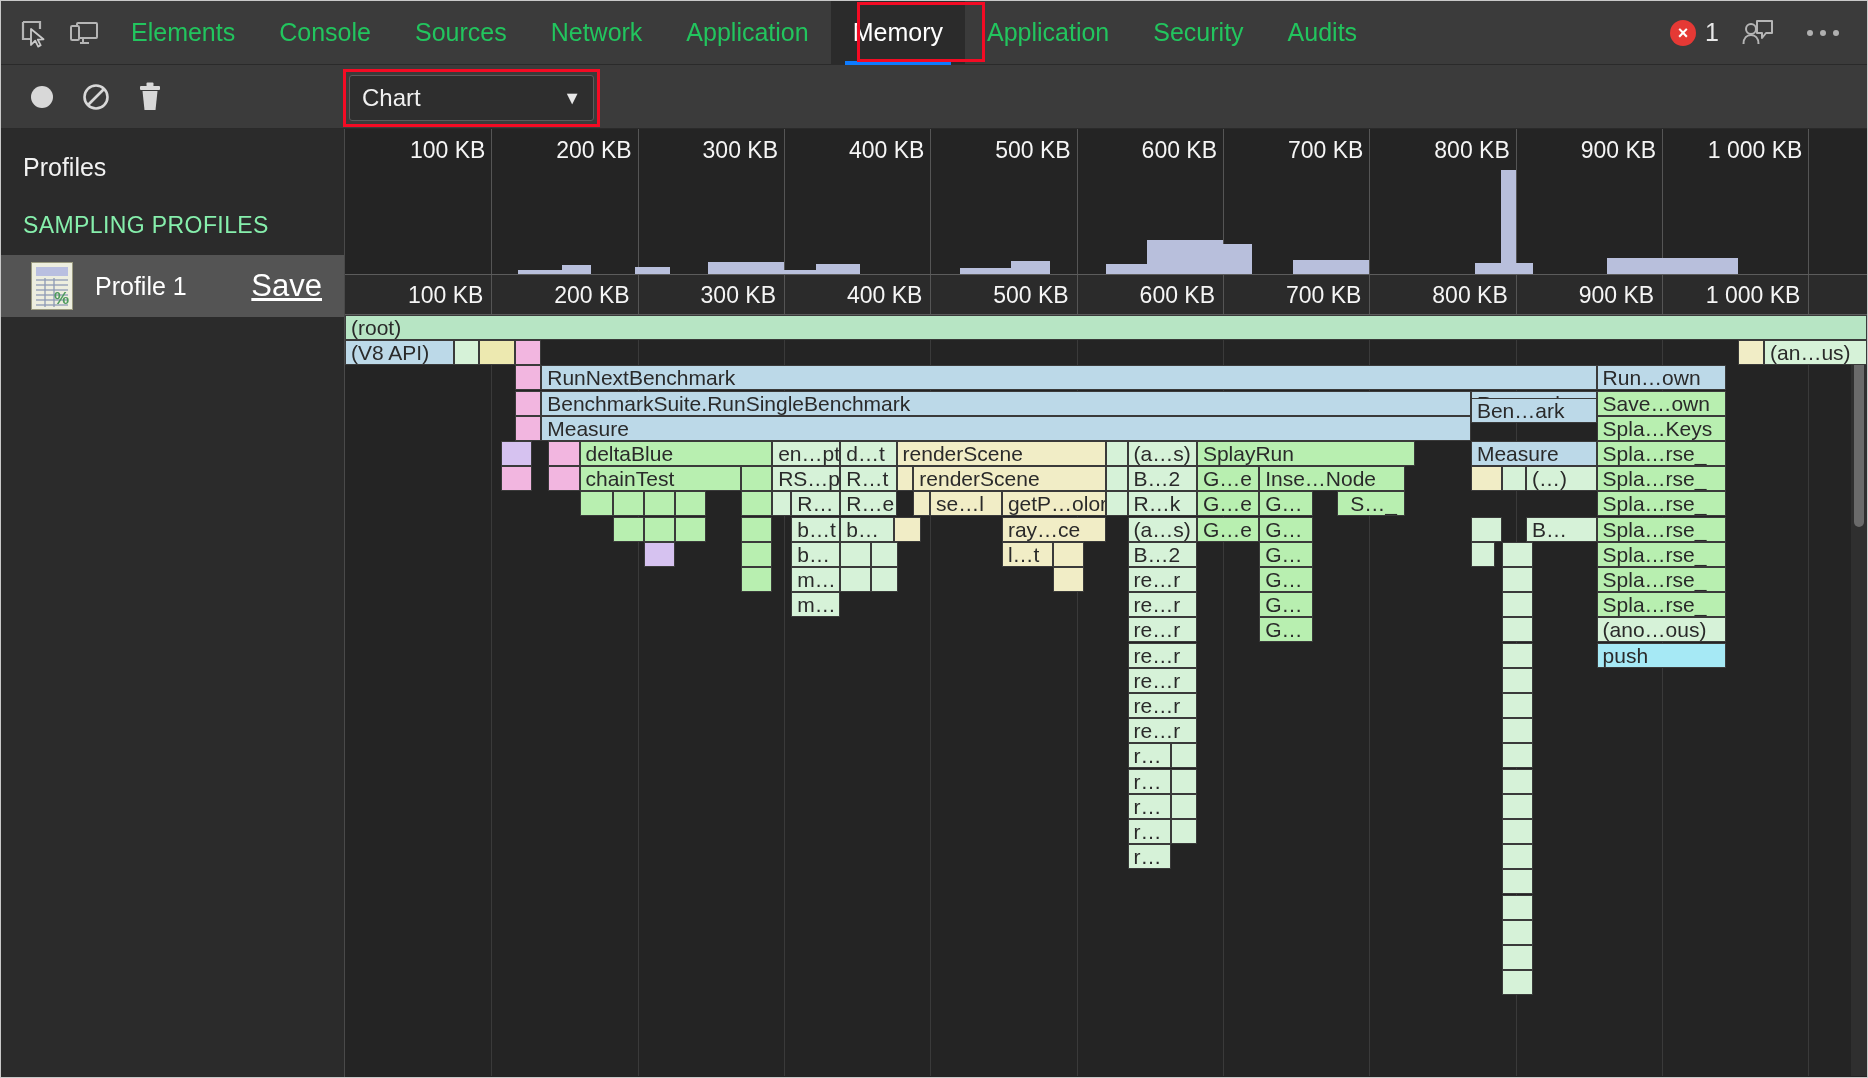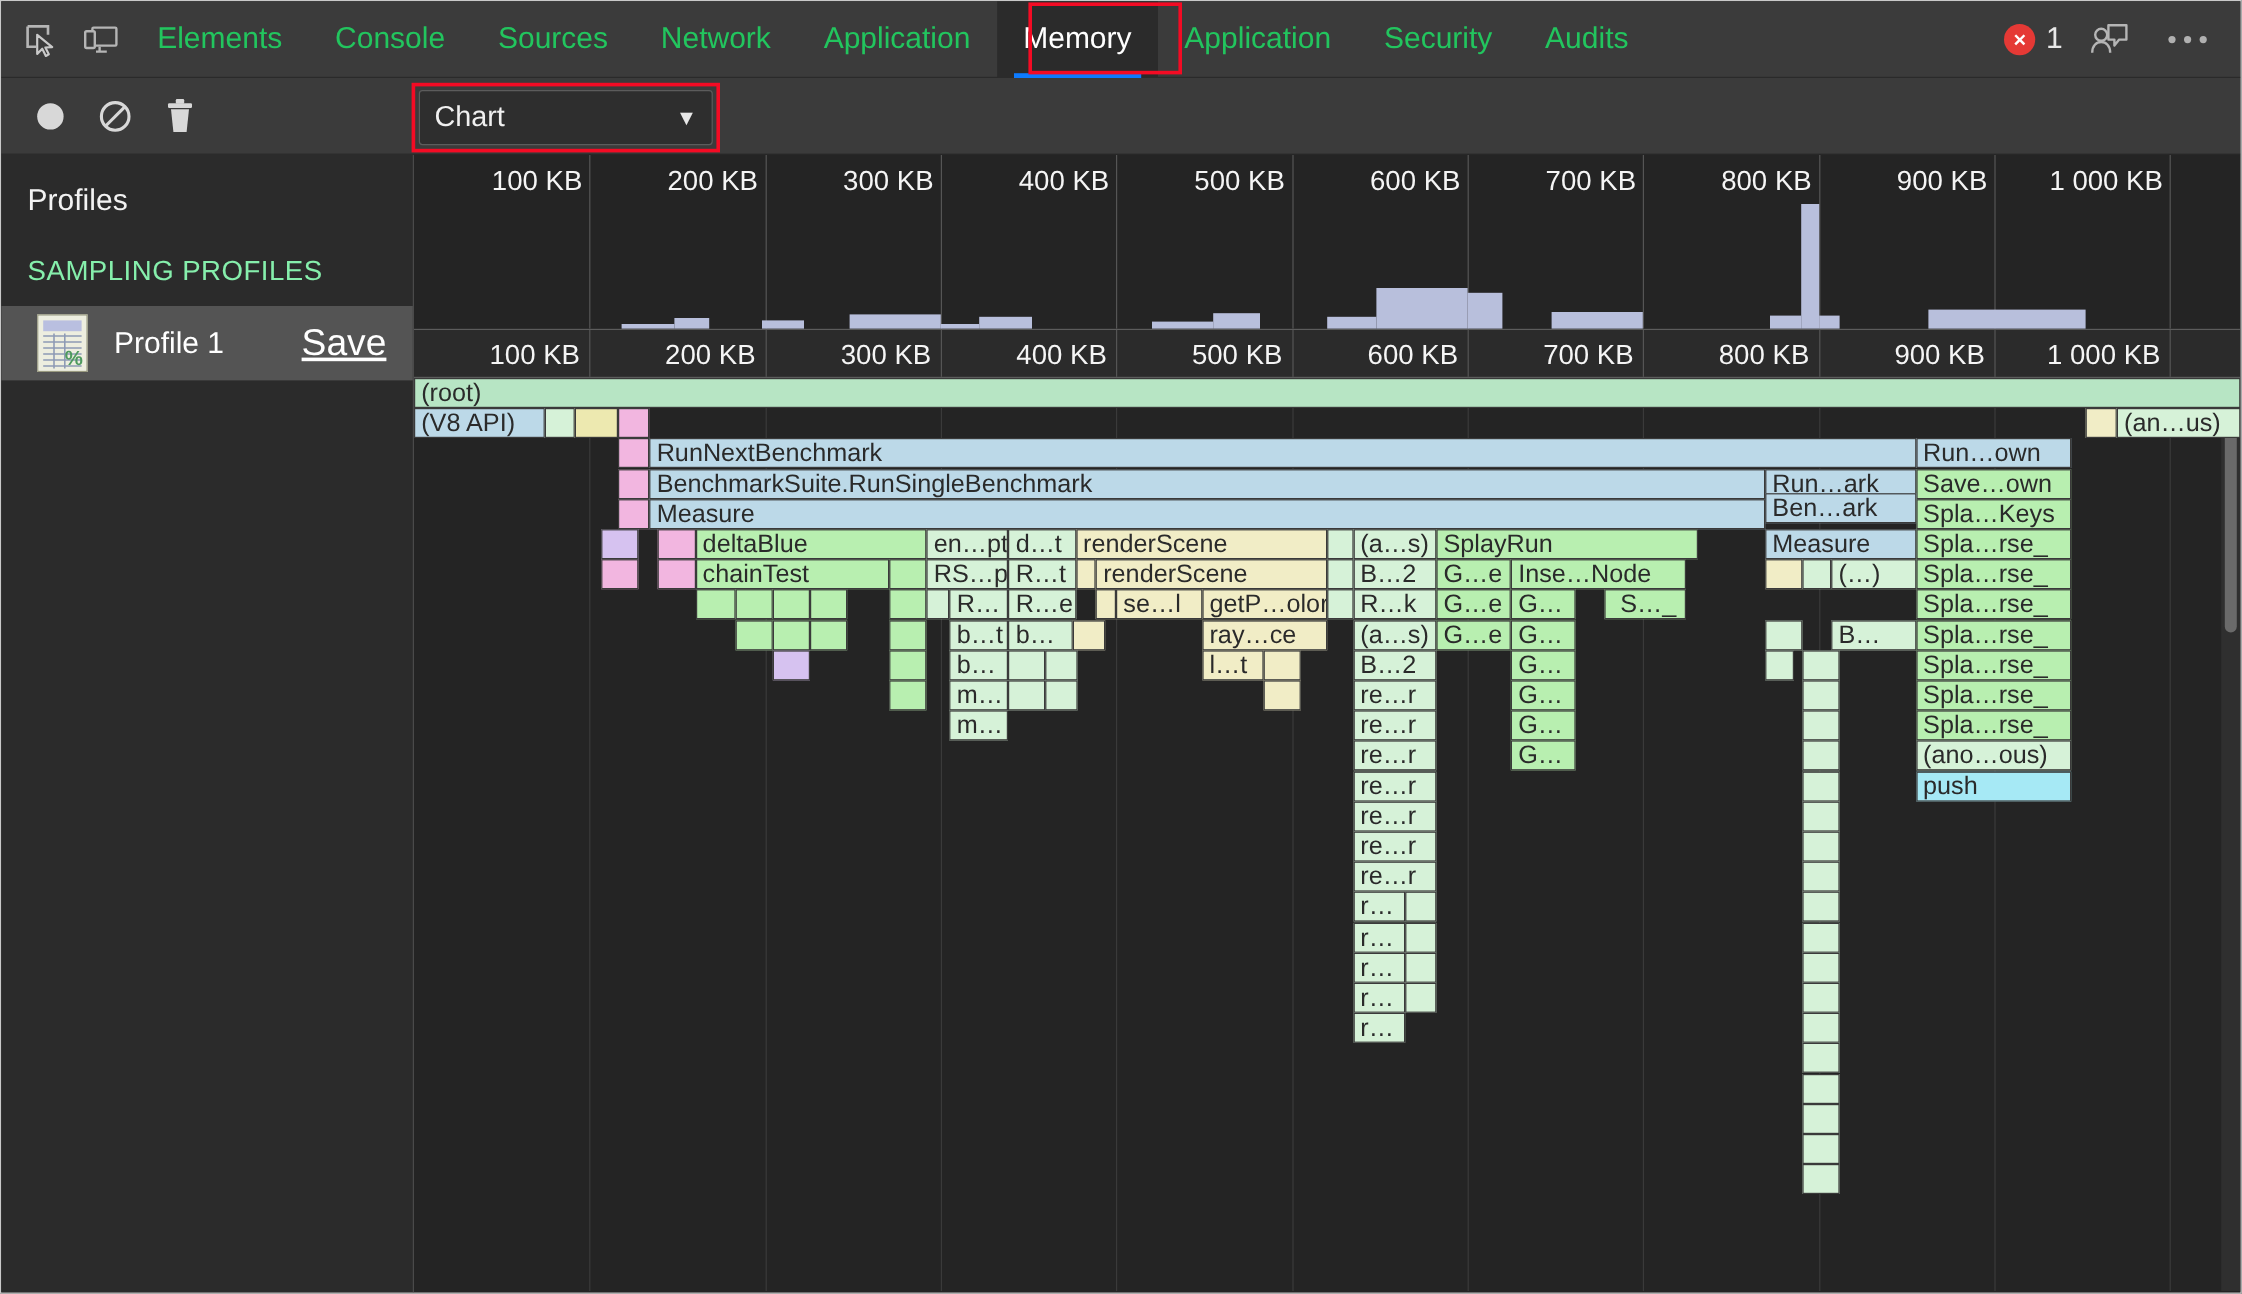--- a/index.html
+++ b/index.html
@@ -481,21 +481,21 @@
           <div class="fnode" title="(an…us)" style="left: 1419.1px; width: 102.903px; top: 25.2px; background: rgb(214, 242, 216);">(an…us)</div>
           <div class="fnode" title="" style="left: 169.909px; width: 26.3239px; top: 50.4px; background: rgb(242, 182, 224);"></div>
           <div class="fnode" title="RunNextBenchmark" style="left: 196.233px; width: 1055.35px; top: 50.4px; background: rgb(188, 217, 232);">RunNextBenchmark</div>
           <div class="fnode" title="Run…own" style="left: 1251.58px; width: 129.226px; top: 50.4px; background: rgb(188, 217, 232);">Run…own</div>
           <div class="fnode" title="" style="left: 169.909px; width: 26.3239px; top: 75.6px; background: rgb(242, 182, 224);"></div>
           <div class="fnode" title="BenchmarkSuite.RunSingleBenchmark" style="left: 196.233px; width: 929.712px; top: 75.6px; background: rgb(188, 217, 232);">BenchmarkSuite.RunSingleBenchmark</div>
           <div class="fnode" title="Run…ark" style="left: 1125.94px; width: 125.637px; top: 75.6px; background: rgb(188, 217, 232);">Run…ark</div>
           <div class="fnode" title="Spla…own" style="left: 1251.58px; width: 129.226px; top: 75.6px; background: rgb(184, 239, 176);">Save…own</div>
           <div class="fnode" title="" style="left: 169.909px; width: 26.3239px; top: 100.8px; background: rgb(242, 182, 224);"></div>
           <div class="fnode" title="Measure" style="left: 196.233px; width: 929.712px; top: 100.8px; background: rgb(188, 217, 232);">Measure</div>
-          <div class="fnode" title="Ben…ark" style="left: 1125.94px; width: 125.637px; top: 96px; background: rgb(188, 217, 232);">Ben…ark</div>
+          <div class="fnode" title="Ben…ark" style="left: 1125.94px; width: 125.637px; top: 83px; background: rgb(188, 217, 232);">Ben…ark</div>
           <div class="fnode" title="Spla…Keys" style="left: 1251.58px; width: 129.226px; top: 100.8px; background: rgb(184, 239, 176);">Spla…Keys</div>
           <div class="fnode" title="" style="left: 155.55px; width: 31.1101px; top: 126px; background: rgb(214, 194, 240);"></div>
           <div class="fnode" title="" style="left: 203.412px; width: 31.1101px; top: 126px; background: rgb(242, 182, 224);"></div>
           <div class="fnode" title="deltaBlue" style="left: 234.522px; width: 192.643px; top: 126px; background: rgb(184, 239, 176);">deltaBlue</div>
           <div class="fnode" title="en…pt" style="left: 427.165px; width: 68.2028px; top: 126px; background: rgb(214, 242, 216);">en…pt</div>
           <div class="fnode" title="d…t" style="left: 495.368px; width: 56.2374px; top: 126px; background: rgb(214, 242, 216);">d…t</div>
           <div class="fnode" title="renderScene" style="left: 551.605px; width: 209.395px; top: 126px; background: rgb(241, 237, 198);">renderScene</div>
           <div class="fnode" title="" style="left: 761px; width: 21.5377px; top: 126px; background: rgb(214, 242, 216);"></div>
           <div class="fnode" title="(a…s)" style="left: 782.538px; width: 69.3994px; top: 126px; background: rgb(214, 242, 216);">(a…s)</div>
           <div class="fnode" title="SplayRun" style="left: 851.937px; width: 217.77px; top: 126px; background: rgb(184, 239, 176);">SplayRun</div>

